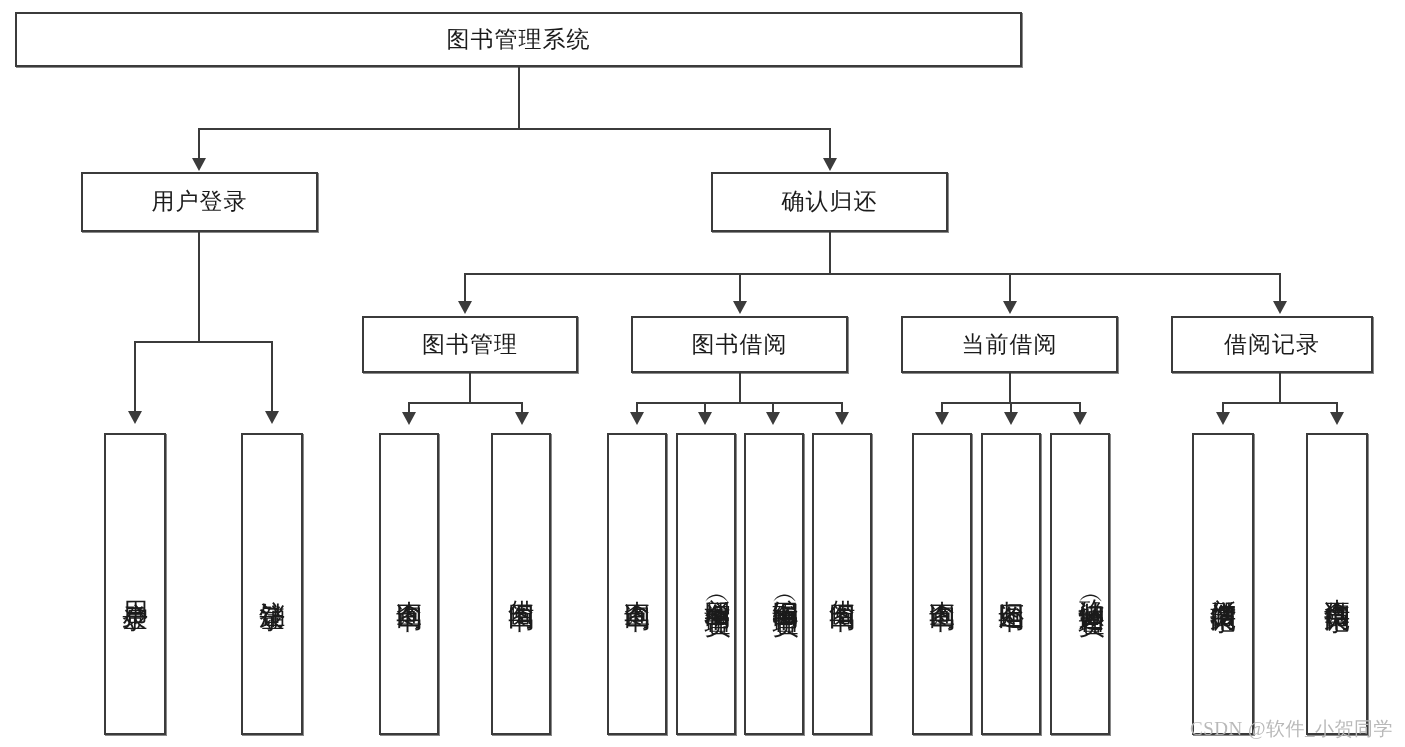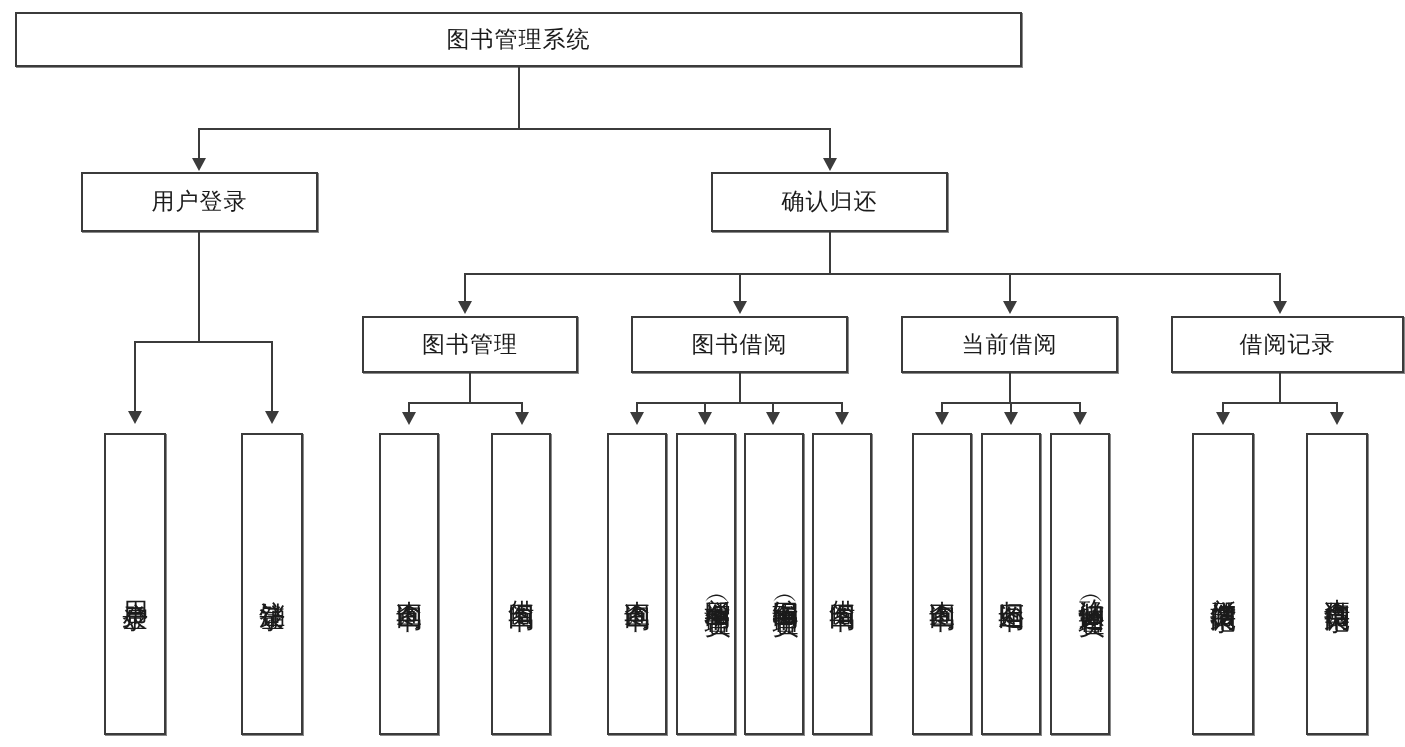--- a/index.html
+++ b/index.html
@@ -117,21 +117,21 @@
 
   <div class="node horiz" style="left:362px; top:316px; width:216px; height:57px;">
     <span>图书管理</span>
   </div>
   <div class="node horiz" style="left:901px; top:316px; width:217px; height:57px;">
     <span>当前借阅</span>
   </div>
   <div class="node horiz" style="left:631px; top:316px; width:217px; height:57px;">
     <span>图书借阅</span>
   </div>
-  <div class="node horiz" style="left:1171px; top:316px; width:233px; height:57px;">
+  <div class="node horiz" style="left:1171px; top:316px; width:202px; height:57px;">
     <span>借阅记录</span>
   </div>
 
   <div class="edge v" style="left:469px; top:373px; height:30px;"></div>
   <div class="edge h" style="left:408px; top:402px; width:114px;"></div>
   <div class="edge v" style="left:408px; top:402px; height:12px;"></div>
   <div class="arrow" style="left:402px; top:412px;"></div>
   <div class="edge v" style="left:521px; top:402px; height:12px;"></div>
   <div class="arrow" style="left:515px; top:412px;"></div>
 
@@ -199,14 +199,15 @@
     <span>确认归还（管理员）</span>
   </div>
 
   <div class="node vert mid" style="left:1192px; top:433px; width:62px; height:302px;">
     <span>新增借阅记录</span>
   </div>
   <div class="node vert mid" style="left:1306px; top:433px; width:62px; height:302px;">
     <span>查询借阅记录</span>
   </div>
 
+  <div class="watermark" style="left:1190px; top:716px;">CSDN @软件_小贺同学</div>
 
 </div>
 
 </body></html>

